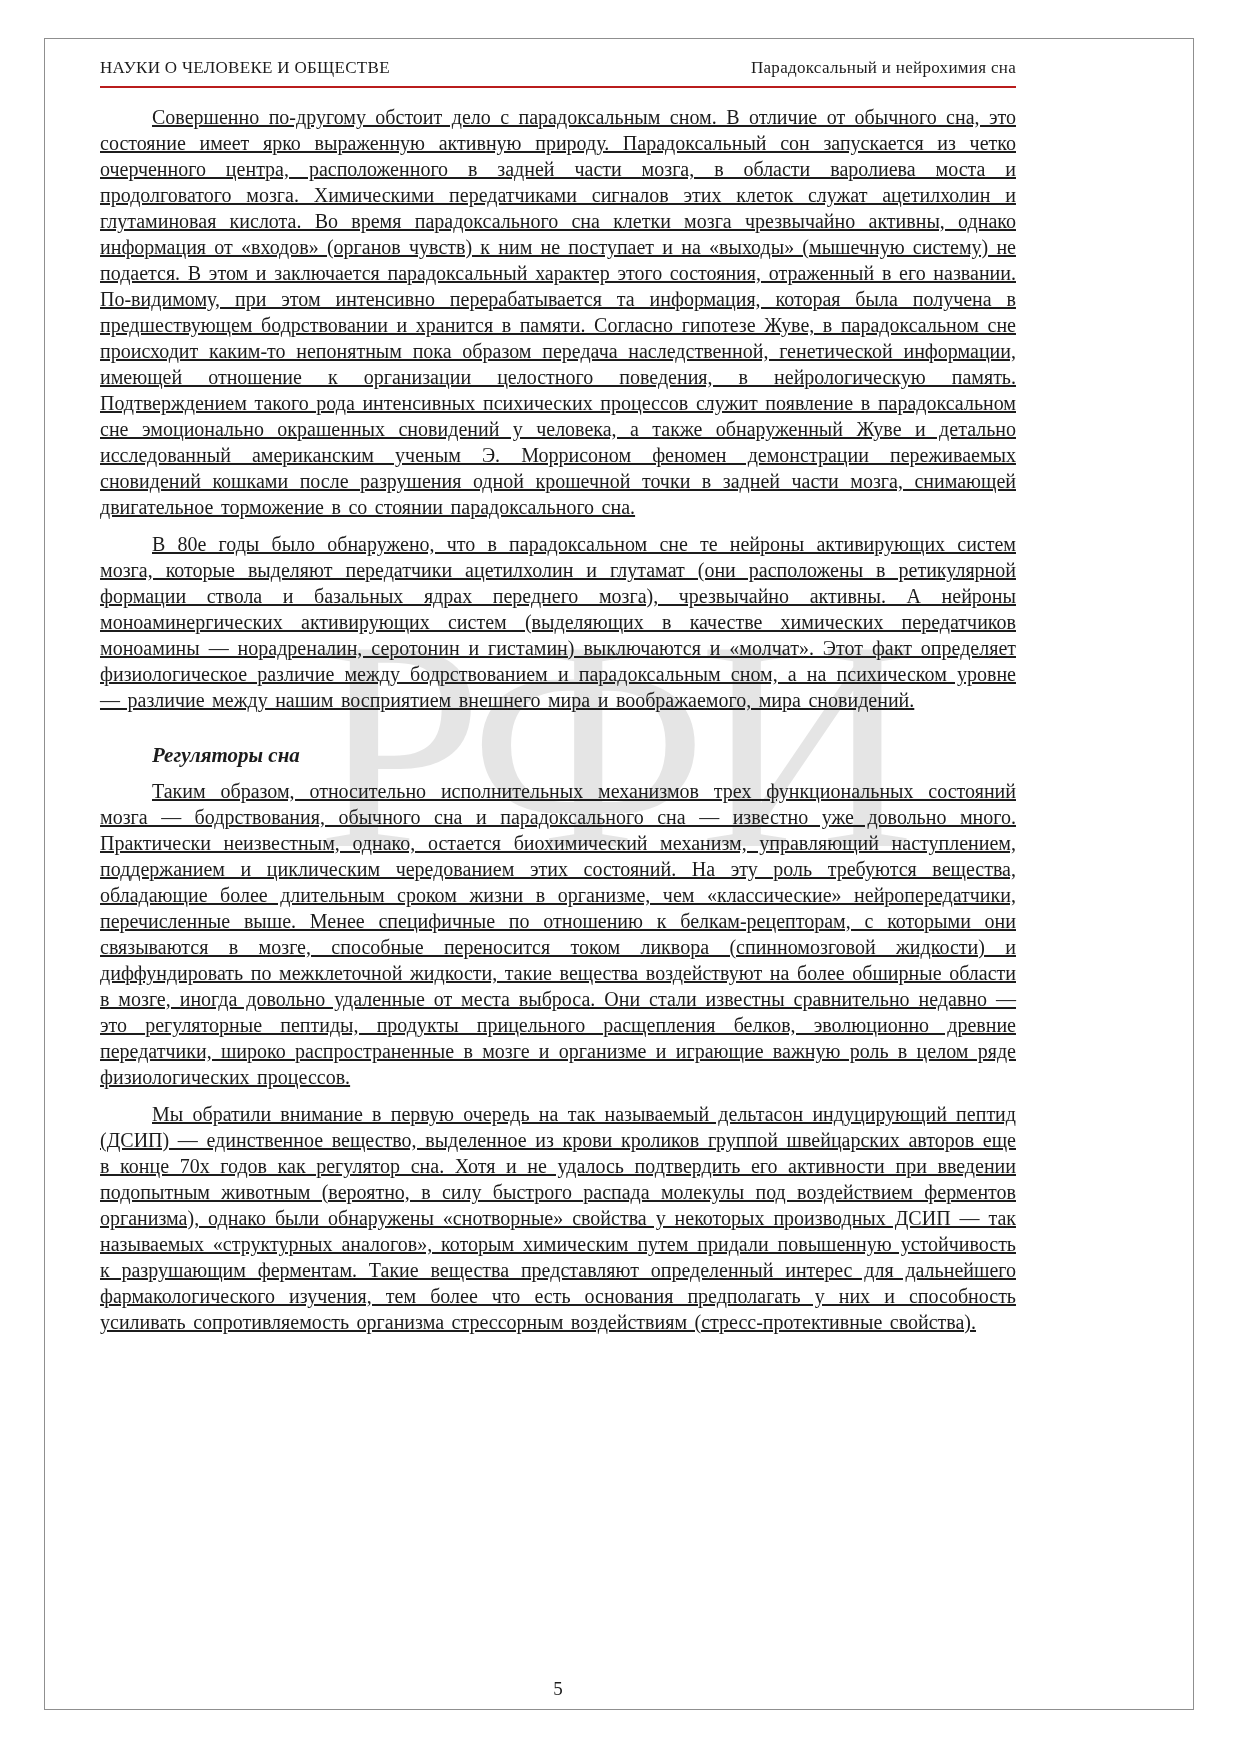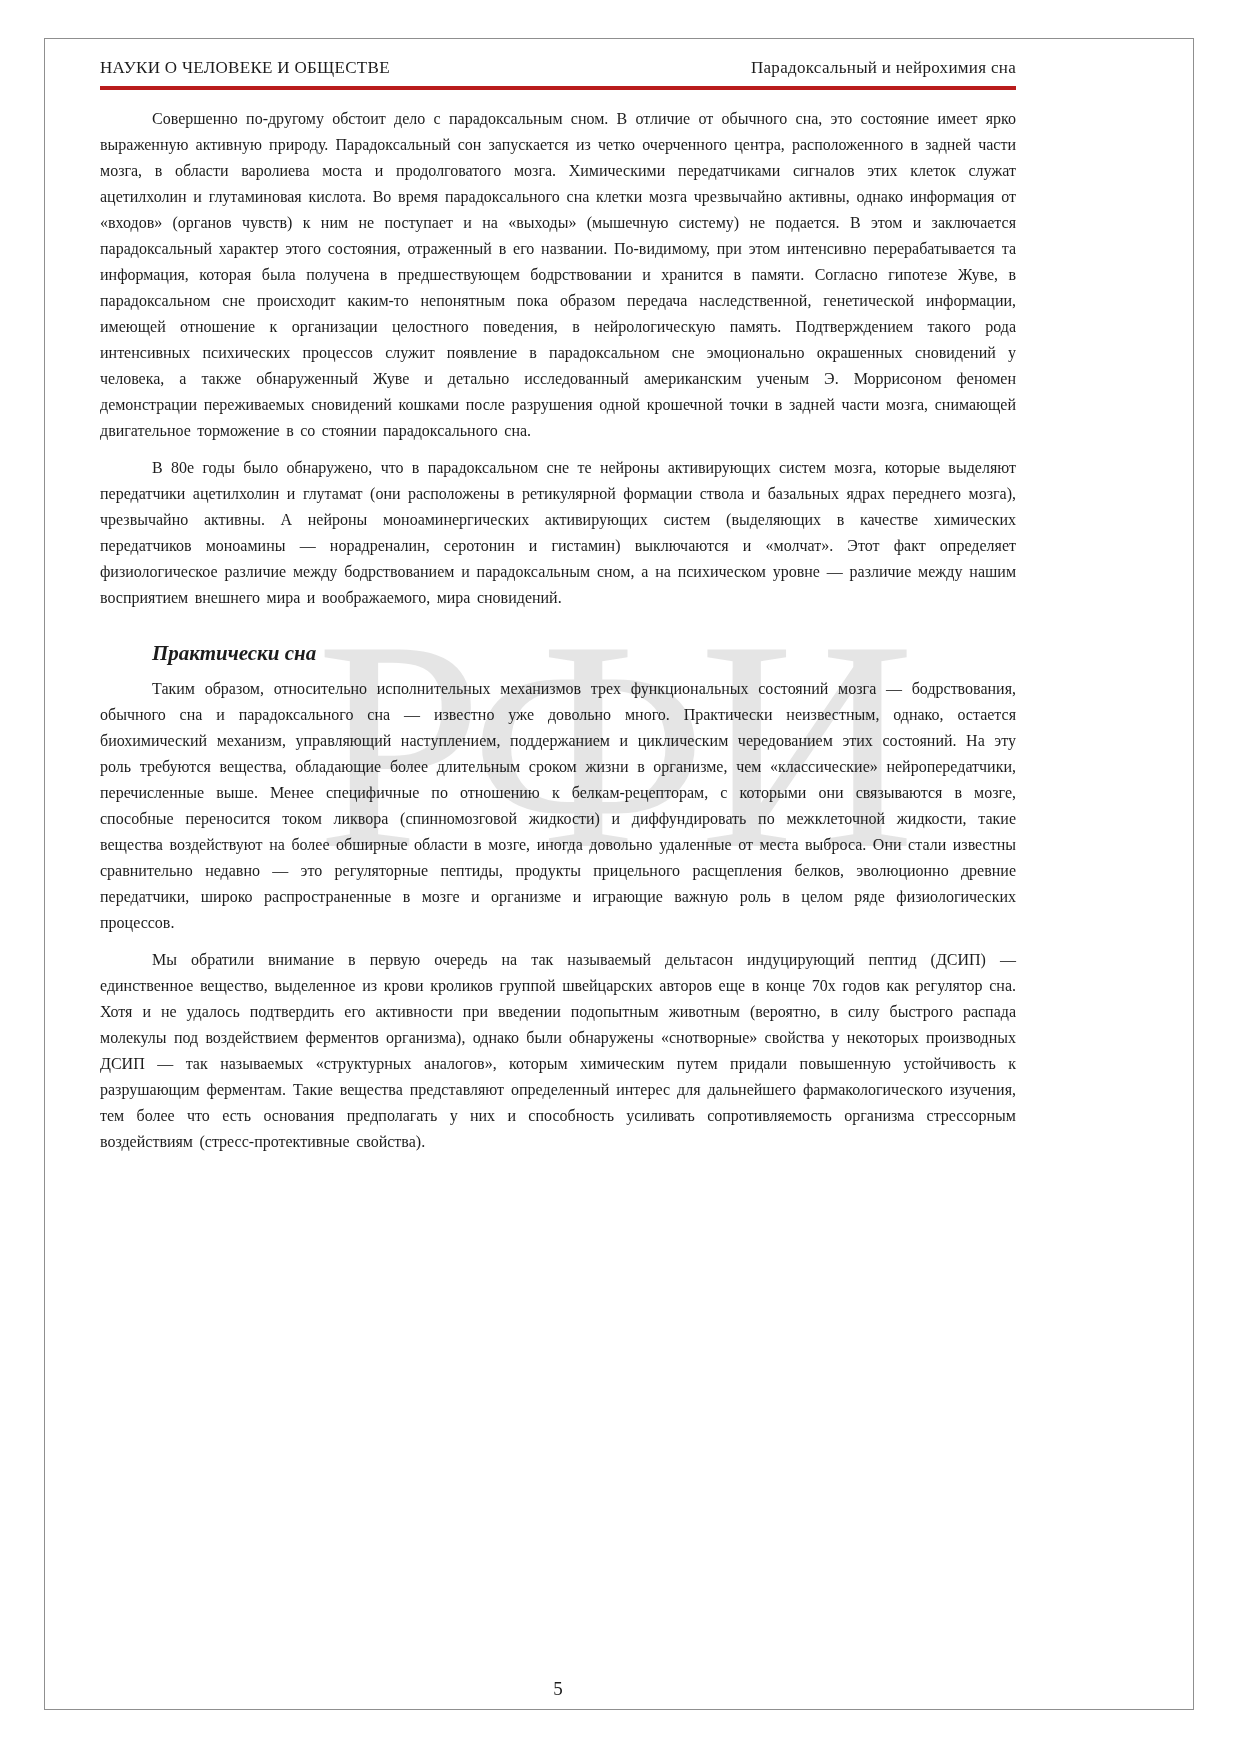--- a/index.html
+++ b/index.html
@@ -47,33 +47,34 @@
     width: 916px;
     z-index: 2;
   }
   .header-row {
     display: flex;
     justify-content: space-between;
     align-items: flex-end;
     font-size: 17px;
     letter-spacing: 0.3px;
     padding-bottom: 8px;
-    border-bottom: 4px solid #b91c1c;
+    border-bottom: 2px solid #b91c1c;
     margin-bottom: 16px;
   }
   .header-left {
     text-transform: uppercase;
   }
   p.body-par {
-    font-size: 16px;
+    font-size: 20px;
     line-height: 26px;
     text-align: justify;
     text-indent: 52px;
     margin: 0 0 11px 0;
     word-spacing: 2.5px;
+    text-decoration: underline;
   }
   .section-heading {
     font-size: 21px;
     font-weight: bold;
     font-style: italic;
     margin: 30px 0 10px 52px;
   }
   .page-number {
     position: absolute;
     top: 1678px;
@@ -95,21 +96,21 @@
 
   <div class="header-row">
     <span class="header-left">НАУКИ О ЧЕЛОВЕКЕ И ОБЩЕСТВЕ</span>
     <span class="header-right">Парадоксальный и нейрохимия сна</span>
   </div>
 
   <p class="body-par">Совершенно по-другому обстоит дело с парадоксальным сном. В отличие от обычного сна, это состояние имеет ярко выраженную активную природу. Парадоксальный сон запускается из четко очерченного центра, расположенного в задней части мозга, в области варолиева моста и продолговатого мозга. Химическими передатчиками сигналов этих клеток служат ацетилхолин и глутаминовая кислота. Во время парадоксального сна клетки мозга чрезвычайно активны, однако информация от «входов» (органов чувств) к ним не поступает и на «выходы» (мышечную систему) не подается. В этом и заключается парадоксальный характер этого состояния, отраженный в его названии. По-видимому, при этом интенсивно перерабатывается та информация, которая была получена в предшествующем бодрствовании и хранится в памяти. Согласно гипотезе Жуве, в парадоксальном сне происходит каким-то непонятным пока образом передача наследственной, генетической информации, имеющей отношение к организации целостного поведения, в нейрологическую память. Подтверждением такого рода интенсивных психических процессов служит появление в парадоксальном сне эмоционально окрашенных сновидений у человека, а также обнаруженный Жуве и детально исследованный американским ученым Э. Моррисоном феномен демонстрации переживаемых сновидений кошками после разрушения одной крошечной точки в задней части мозга, снимающей двигательное торможение в со стоянии парадоксального сна.</p>
 
   <p class="body-par">В 80е годы было обнаружено, что в парадоксальном сне те нейроны активирующих систем мозга, которые выделяют передатчики ацетилхолин и глутамат (они расположены в ретикулярной формации ствола и базальных ядрах переднего мозга), чрезвычайно активны. А нейроны моноаминергических активирующих систем (выделяющих в качестве химических передатчиков моноамины — норадреналин, серотонин и гистамин) выключаются и «молчат». Этот факт определяет физиологическое различие между бодрствованием и парадоксальным сном, а на психическом уровне — различие между нашим восприятием внешнего мира и воображаемого, мира сновидений.</p>
 
-  <h2 class="section-heading">Практически сна</h2>
+  <h2 class="section-heading">Регуляторы сна</h2>
 
   <p class="body-par">Таким образом, относительно исполнительных механизмов трех функциональных состояний мозга — бодрствования, обычного сна и парадоксального сна — известно уже довольно много. Практически неизвестным, однако, остается биохимический механизм, управляющий наступлением, поддержанием и циклическим чередованием этих состояний. На эту роль требуются вещества, обладающие более длительным сроком жизни в организме, чем «классические» нейропередатчики, перечисленные выше. Менее специфичные по отношению к белкам-рецепторам, с которыми они связываются в мозге, способные переносится током ликвора (спинномозговой жидкости) и диффундировать по межклеточной жидкости, такие вещества воздействуют на более обширные области в мозге, иногда довольно удаленные от места выброса. Они стали известны сравнительно недавно — это регуляторные пептиды, продукты прицельного расщепления белков, эволюционно древние передатчики, широко распространенные в мозге и организме и играющие важную роль в целом ряде физиологических процессов.</p>
 
   <p class="body-par">Мы обратили внимание в первую очередь на так называемый дельтасон индуцирующий пептид (ДСИП) — единственное вещество, выделенное из крови кроликов группой швейцарских авторов еще в конце 70х годов как регулятор сна. Хотя и не удалось подтвердить его активности при введении подопытным животным (вероятно, в силу быстрого распада молекулы под воздействием ферментов организма), однако были обнаружены «снотворные» свойства у некоторых производных ДСИП — так называемых «структурных аналогов», которым химическим путем придали повышенную устойчивость к разрушающим ферментам. Такие вещества представляют определенный интерес для дальнейшего фармакологического изучения, тем более что есть основания предполагать у них и способность усиливать сопротивляемость организма стрессорным воздействиям (стресс-протективные свойства).</p>
 
 </div>
 
 <div class="page-number">5</div>
 
 </body></html>

